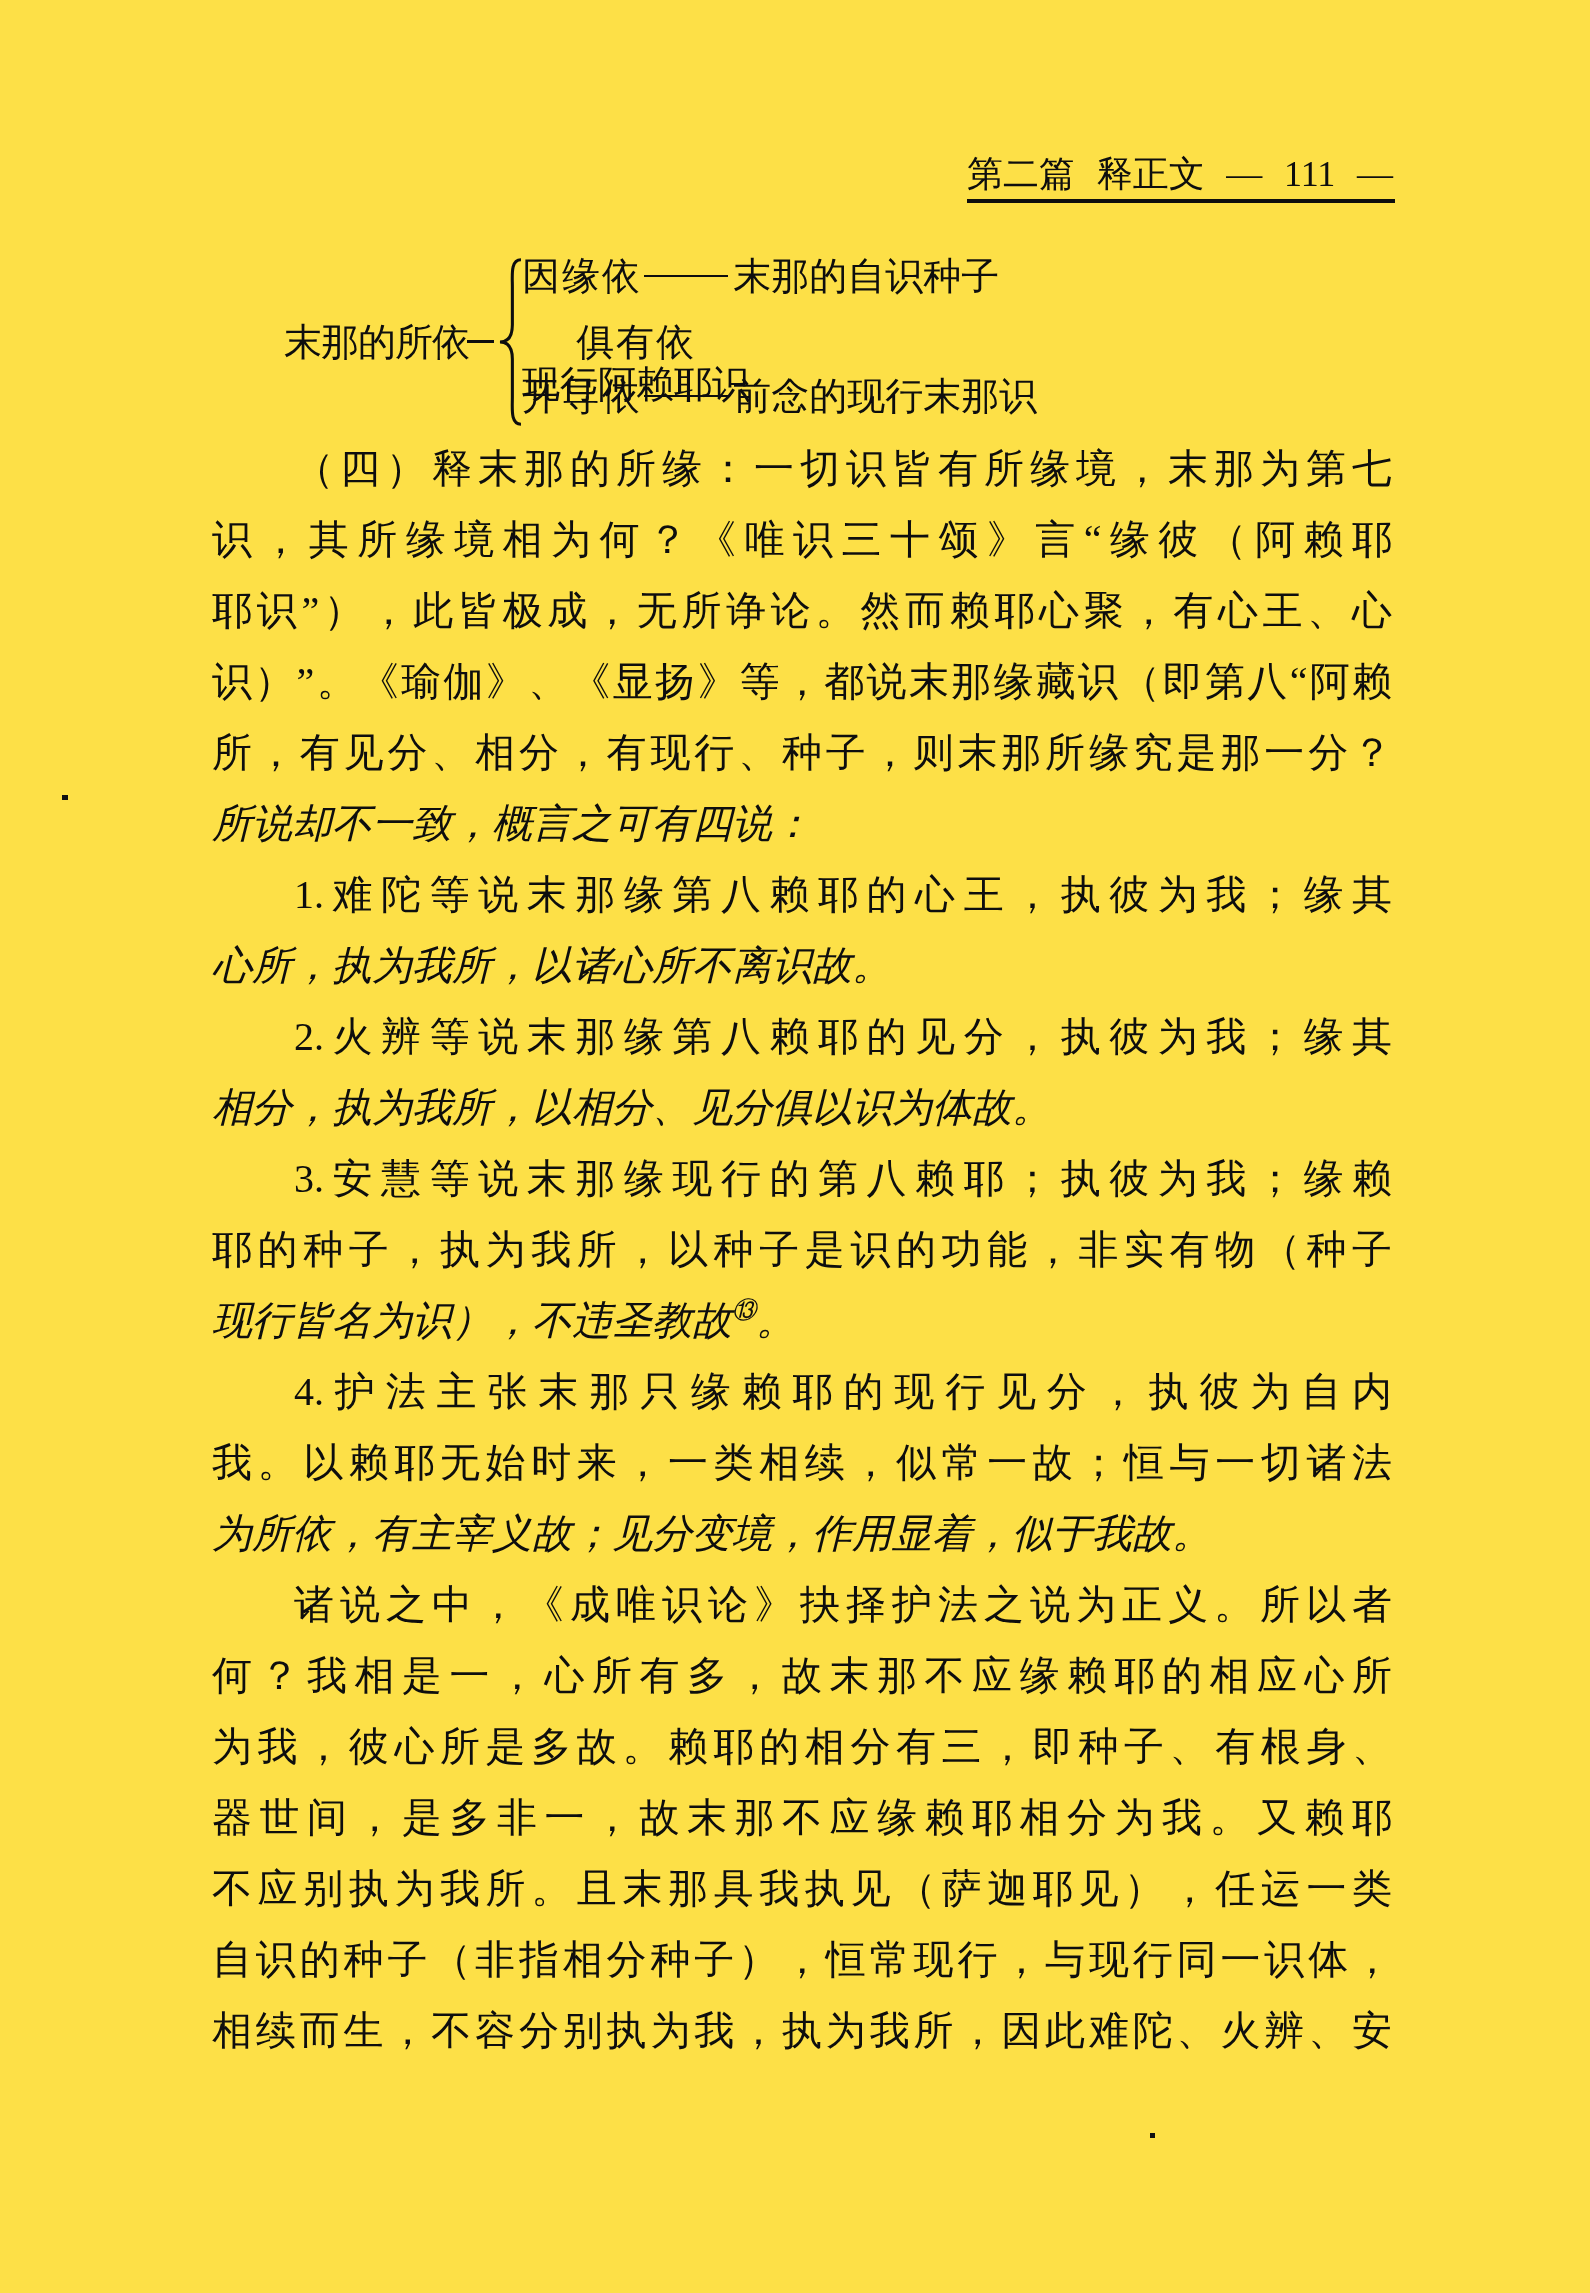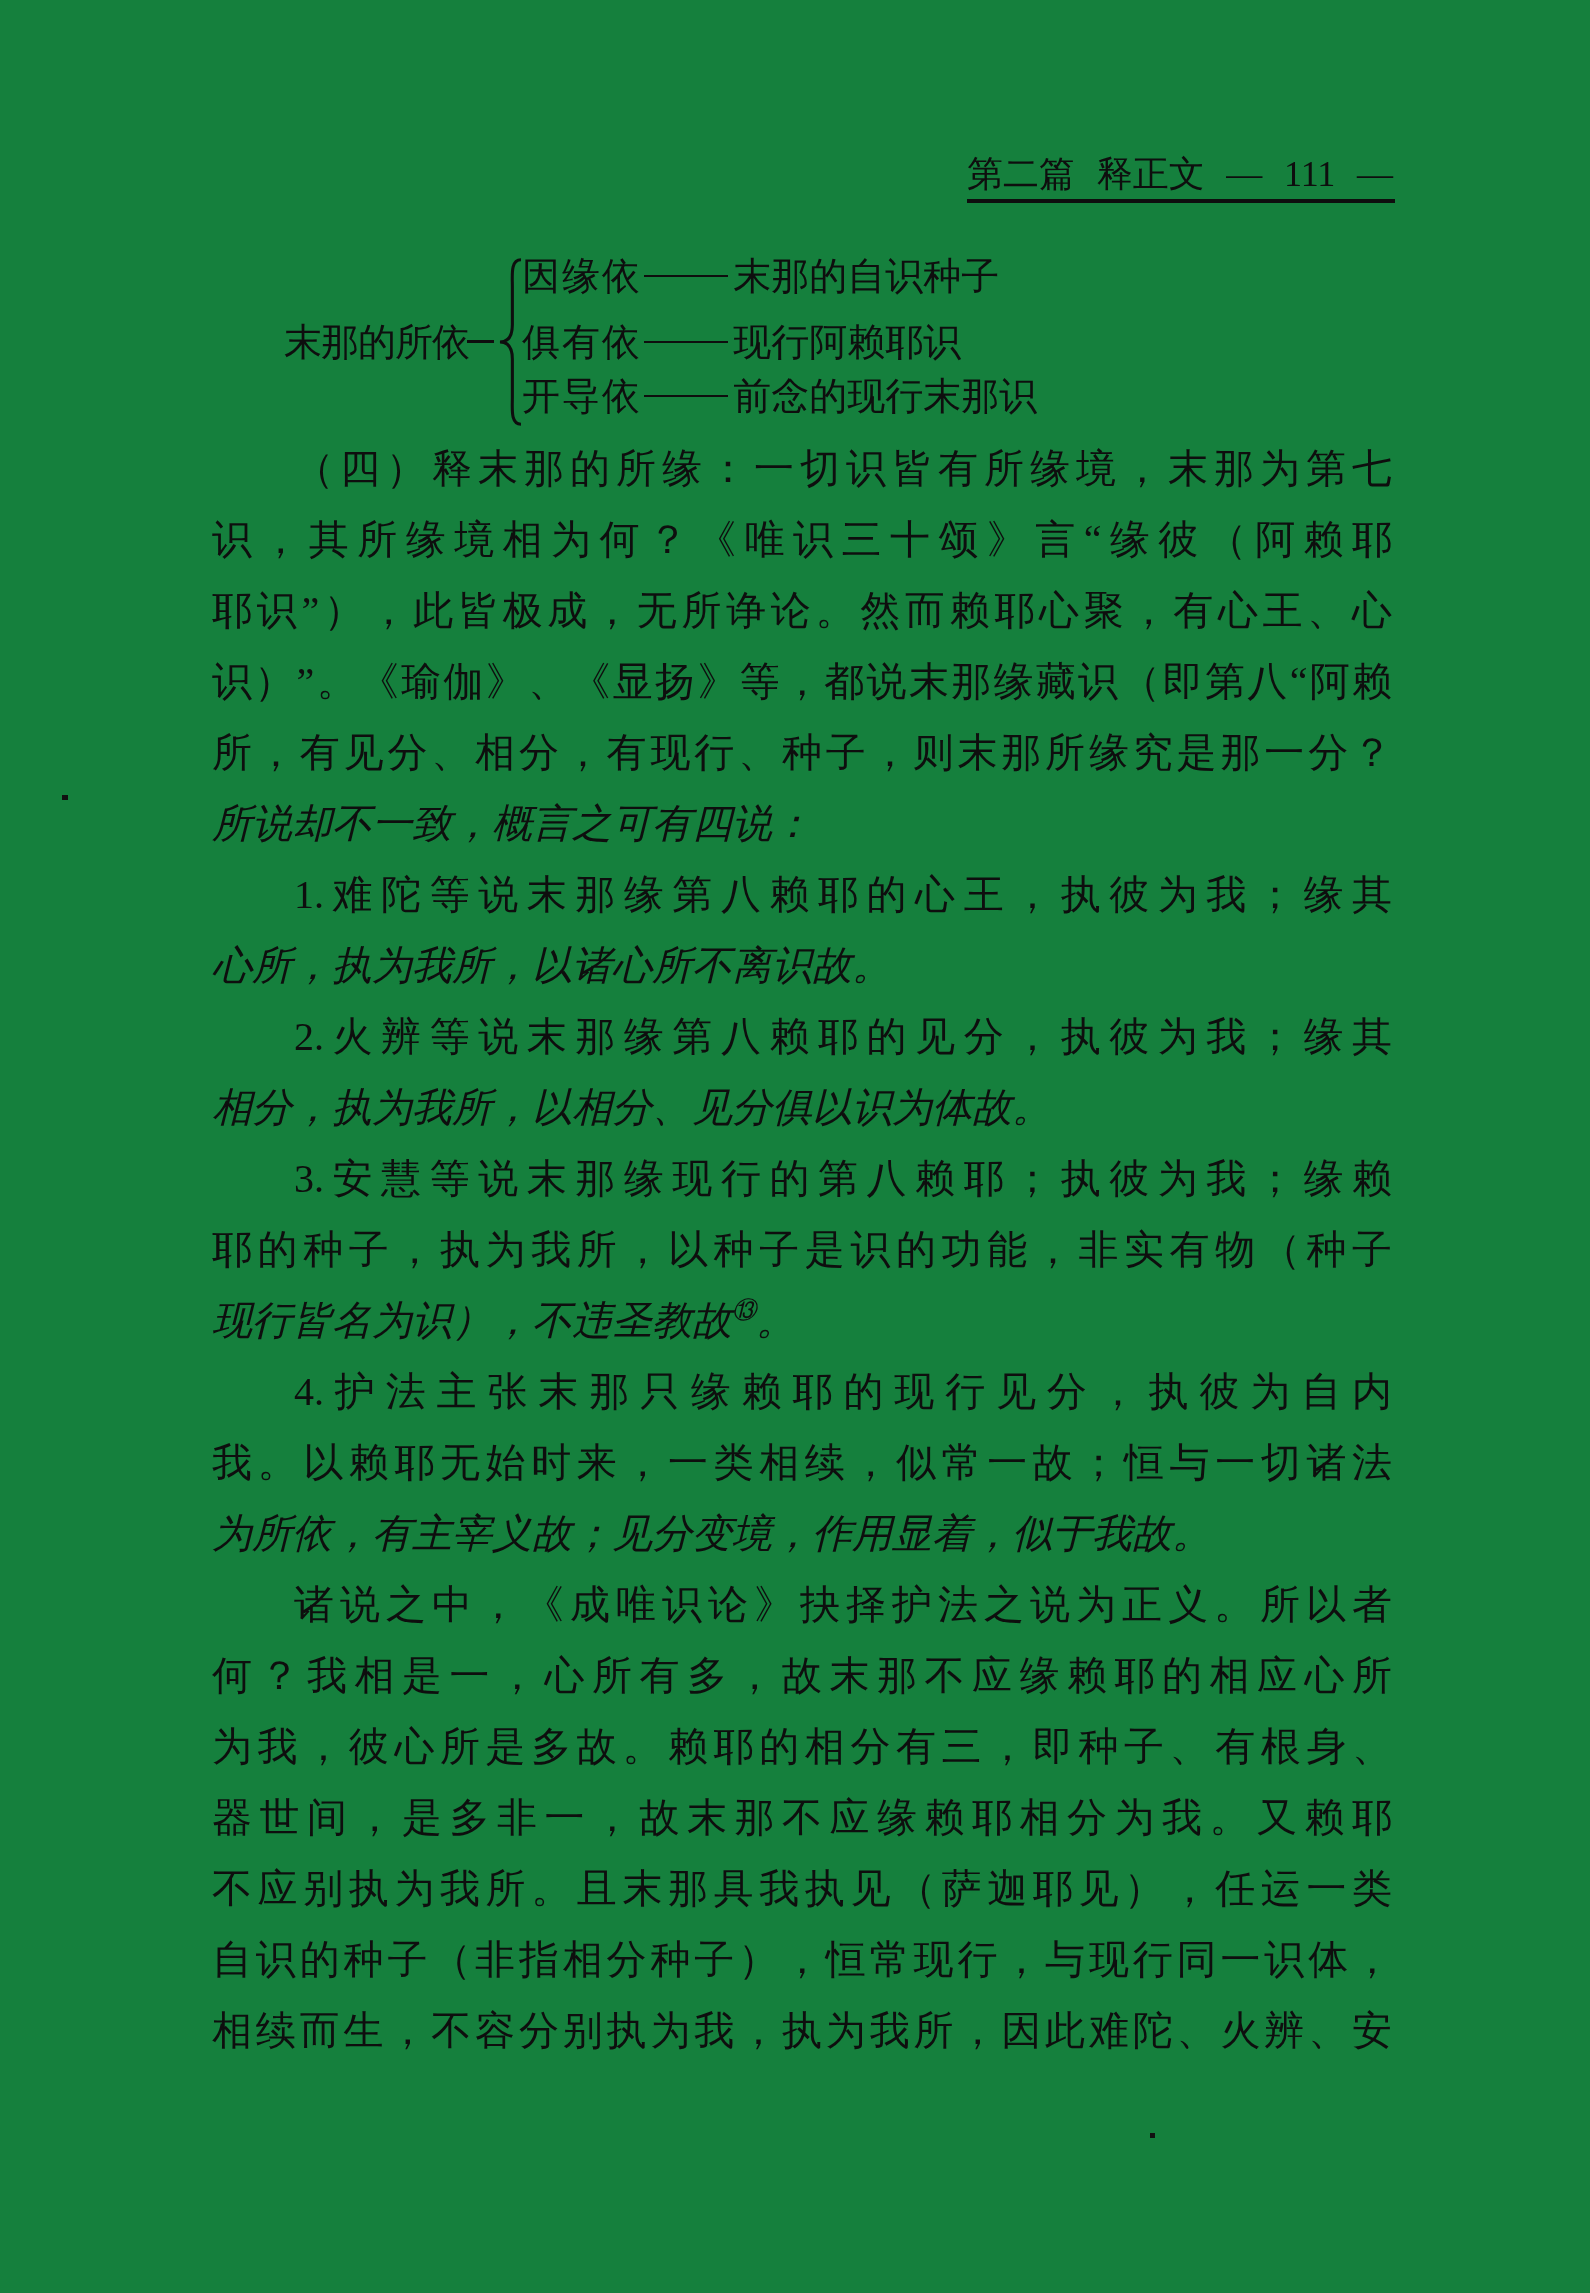--- a/index.html
+++ b/index.html
@@ -1,19 +1,19 @@
 <!DOCTYPE html>
 <html><head>
 <meta charset="utf-8">
 <style>
   html,body{margin:0;padding:0;background:#888;}
   .page{
     position:relative;
     width:1591px;height:2293px;
-    background:#15803d;
+    background:#fde047;
     font-family:"Liberation Serif","DejaVu Serif",serif;
     color:#0e0e0e;
     overflow:hidden;
   }
   
   .running-head{
     position:absolute;left:967px;top:151px;width:426px;height:46px;
     display:flex;justify-content:space-between;align-items:baseline;
     font-size:36px;line-height:46px;white-space:nowrap;
   }
@@ -29,21 +29,21 @@
   .dg-label-dash{
     position:absolute;left:467px;top:340px;width:27px;height:2.9px;background:#0e0e0e;
   }
   .dg-brace{position:absolute;left:496px;top:256px;}
   .dg-row{
     position:absolute;left:522px;height:42px;
     display:flex;align-items:center;
     font-size:38px;line-height:42px;white-space:nowrap;
   }
   .dg-row.r0{top:255px;}
-  .dg-row.r1{top:321px;}
+  .dg-row.r1{top:321px;flex-direction:column;}
   .dg-row.r2{top:375px;}
   .dg-term{letter-spacing:1.9px;}
   .dg-conn{display:inline-block;width:84px;height:2.9px;background:#0e0e0e;margin:0 5.7px 0 1.9px;}
   
   .body-block{
     position:absolute;left:212px;top:433px;width:1180px;
   }
   .bl{
     height:71px;line-height:71px;font-size:40px;
     text-align:justify;text-align-last:justify;text-justify:inter-character;

